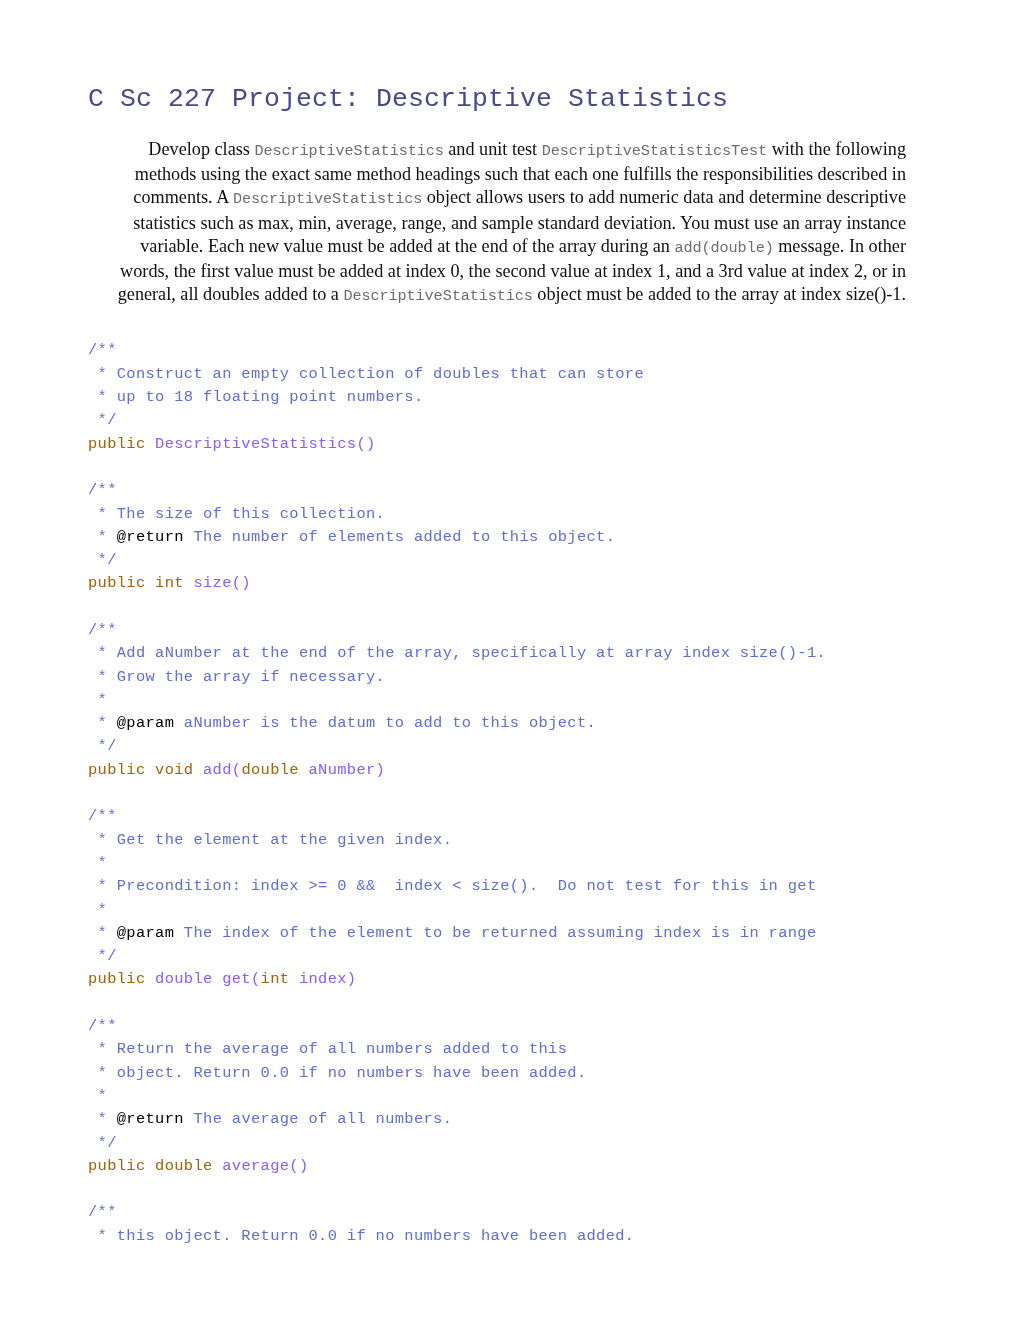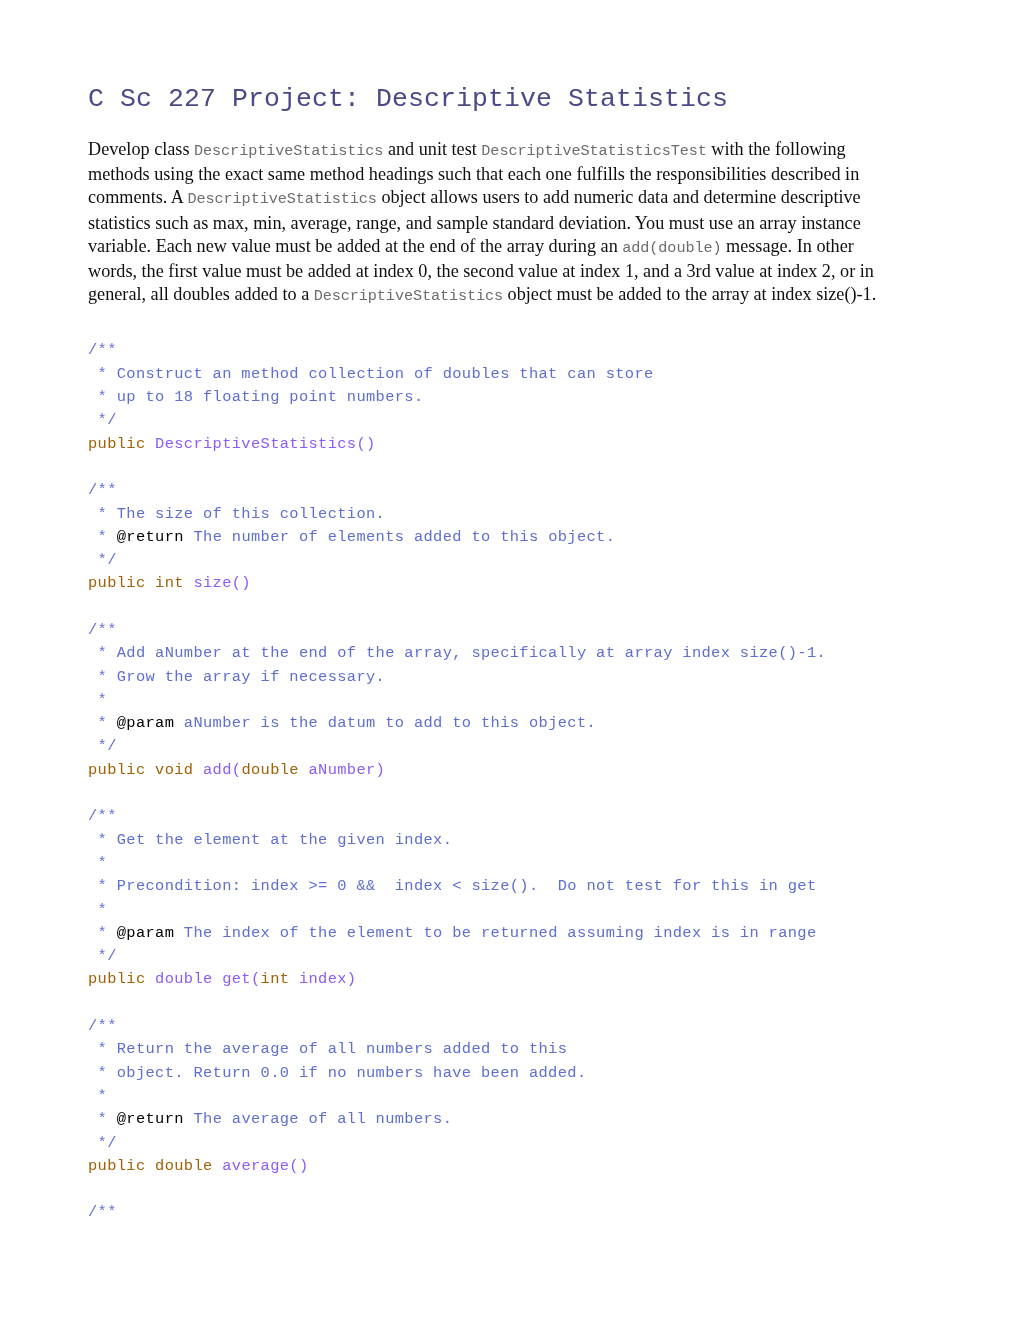--- a/index.html
+++ b/index.html
@@ -42,21 +42,21 @@
     white-space: pre;
   }
 
   
   .intro {
     margin: 22px 0 0 0;
     font-family: "Liberation Serif", "DejaVu Serif", serif;
     font-size: 18.2px;
     line-height: 23.2px;
     color: #100f10;
-    text-align: left;
+    text-align: right;
     width: 818px;
   }
   .intro .code-inline {
     font-family: "Liberation Mono", "DejaVu Sans Mono", monospace;
     font-size: 15.2px;
     color: #6d6d6d;
     letter-spacing: -0.1px;
   }
 
   
@@ -83,22 +83,22 @@
 <body>
 
 <div class="page">
   <div class="content">
 
     <h1 class="doc-title">C Sc 227 Project: Descriptive Statistics</h1>
 
     <p class="intro" id="intro-paragraph"><span>Develop class </span><span class="code-inline">DescriptiveStatistics</span><span> and unit test </span><span class="code-inline">DescriptiveStatisticsTest</span><span> with the following methods using the exact same method headings such that each one fulfills the responsibilities described in comments. A </span><span class="code-inline">DescriptiveStatistics</span><span> object allows users to add numeric data and determine descriptive statistics such as max, min, average, range, and sample standard deviation. You must use an array instance variable. Each new value must be added at the end of the array during an </span><span class="code-inline">add(double)</span><span> message. In other words, the first value must be added at index 0, the second value at index 1, and a 3rd value at index 2, or in general, all doubles added to a </span><span class="code-inline">DescriptiveStatistics</span><span> object must be added to the array at index size()-1.</span></p>
 
     <div id="codeblocks">
-        <div class="codeblock"><div><span class="c-cmt">/**</span></div><div><span class="c-cmt"> * Construct an method collection of doubles that can store</span></div><div><span class="c-cmt"> * up to 18 floating point numbers.</span></div><div><span class="c-cmt"> */</span></div><div><span class="c-kw">public</span><span class="c-id"> DescriptiveStatistics()</span></div></div>
+        <div class="codeblock"><div><span class="c-cmt">/**</span></div><div><span class="c-cmt"> * Construct an empty collection of doubles that can store</span></div><div><span class="c-cmt"> * up to 18 floating point numbers.</span></div><div><span class="c-cmt"> */</span></div><div><span class="c-kw">public</span><span class="c-id"> DescriptiveStatistics()</span></div></div>
         <div class="codeblock"><div><span class="c-cmt">/**</span></div><div><span class="c-cmt"> * The size of this collection.</span></div><div><span class="c-cmt"> * </span><span class="c-tag">@return</span><span class="c-cmt"> The number of elements added to this object.</span></div><div><span class="c-cmt"> */</span></div><div><span class="c-kw">public int</span><span class="c-id"> size()</span></div></div>
         <div class="codeblock"><div><span class="c-cmt">/**</span></div><div><span class="c-cmt"> * Add aNumber at the end of the array, specifically at array index size()-1.</span></div><div><span class="c-cmt"> * Grow the array if necessary.</span></div><div><span class="c-cmt"> *</span></div><div><span class="c-cmt"> * </span><span class="c-tag">@param</span><span class="c-cmt"> aNumber is the datum to add to this object.</span></div><div><span class="c-cmt"> */</span></div><div><span class="c-kw">public void</span><span class="c-id"> add(</span><span class="c-kw">double</span><span class="c-id"> aNumber)</span></div></div>
         <div class="codeblock"><div><span class="c-cmt">/**</span></div><div><span class="c-cmt"> * Get the element at the given index.</span></div><div><span class="c-cmt"> *</span></div><div><span class="c-cmt"> * Precondition: index &gt;= 0 &amp;&amp;  index &lt; size().  Do not test for this in get</span></div><div><span class="c-cmt"> *</span></div><div><span class="c-cmt"> * </span><span class="c-tag">@param</span><span class="c-cmt"> The index of the element to be returned assuming index is in range</span></div><div><span class="c-cmt"> */</span></div><div><span class="c-kw">public</span><span class="c-id"> double get(</span><span class="c-kw">int</span><span class="c-id"> index)</span></div></div>
         <div class="codeblock"><div><span class="c-cmt">/**</span></div><div><span class="c-cmt"> * Return the average of all numbers added to this</span></div><div><span class="c-cmt"> * object. Return 0.0 if no numbers have been added.</span></div><div><span class="c-cmt"> *</span></div><div><span class="c-cmt"> * </span><span class="c-tag">@return</span><span class="c-cmt"> The average of all numbers.</span></div><div><span class="c-cmt"> */</span></div><div><span class="c-kw">public double</span><span class="c-id"> average()</span></div></div>
-        <div class="codeblock"><div><span class="c-cmt">/**</span></div></div>
+        <div class="codeblock"><div><span class="c-cmt">/**</span></div><div><span class="c-cmt"> * this object. Return 0.0 if no numbers have been added.</span></div></div>
       </div>
 
   </div>
 </div>
 
 </body></html>

